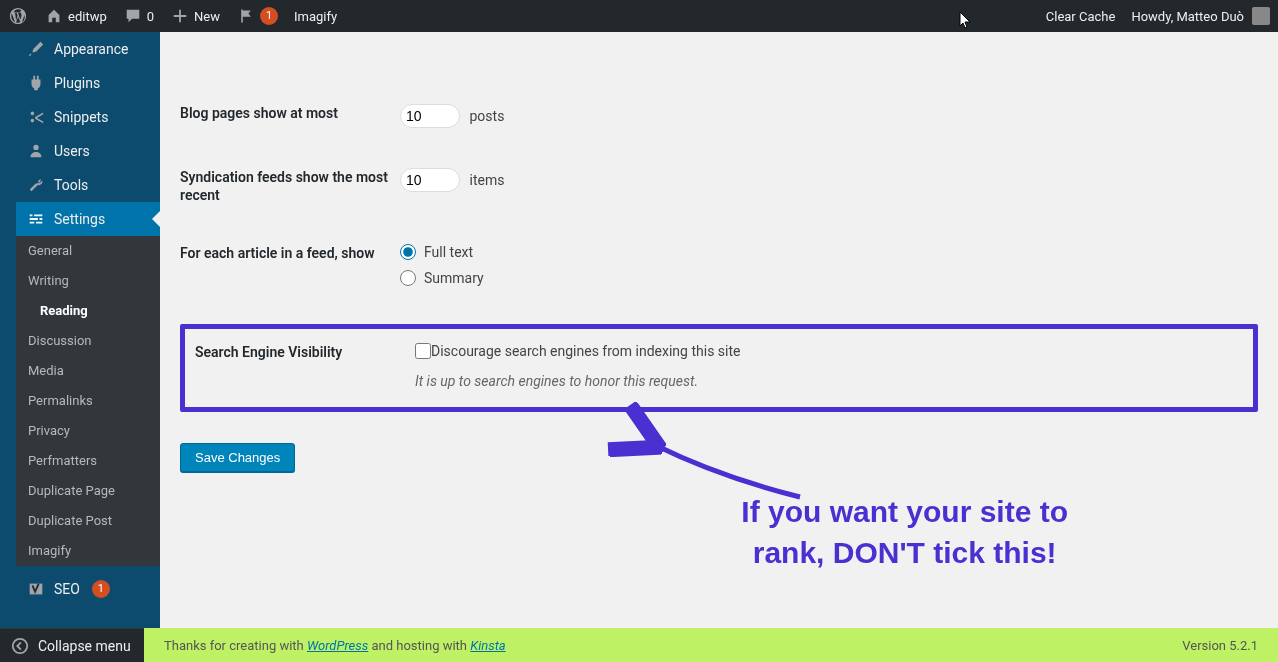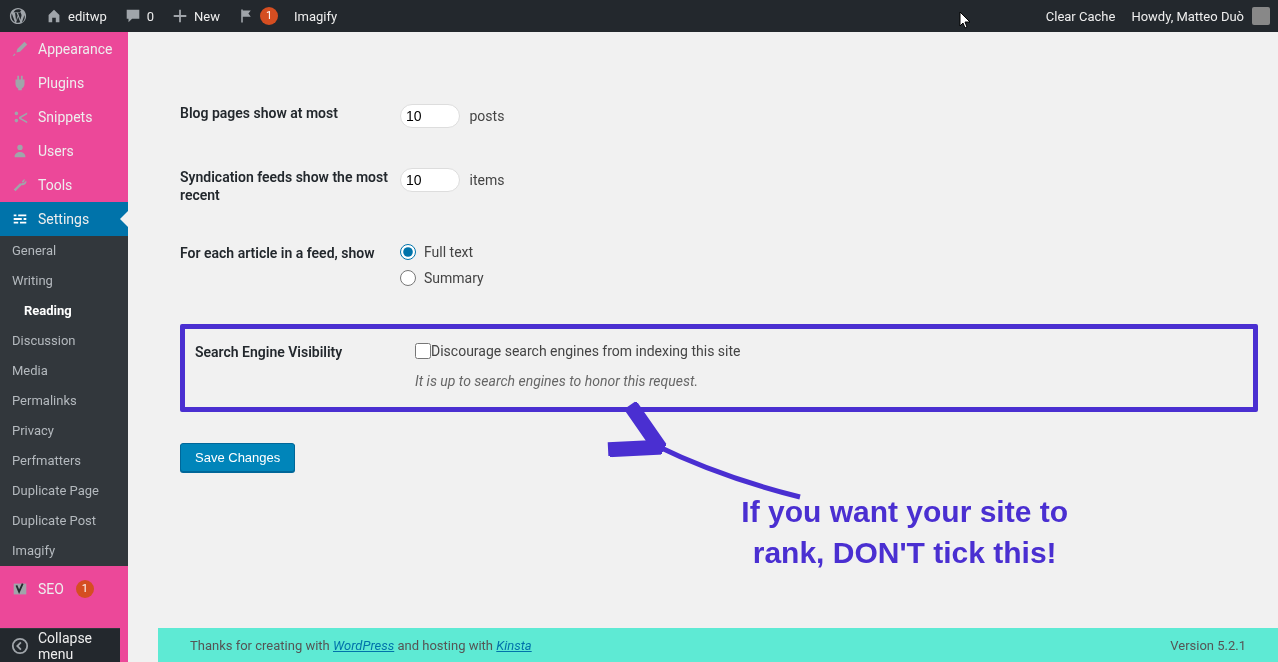--- a/index.html
+++ b/index.html
@@ -7,21 +7,21 @@
 
 
 #adminbar { position: absolute; top: 0; left: 0; right: 0; height: 32px; background: #23282d; color: #eee; display: flex; align-items: center; justify-content: space-between; font-size: 13px; z-index: 100; }
 #adminbar .left, #adminbar .right { display: flex; align-items: center; height: 100%; }
 #adminbar .ab-item { display: flex; align-items: center; height: 32px; padding: 0 8px; color: #eee; cursor: pointer; gap: 4px; }
 #adminbar .ab-icon { width: 20px; height: 20px; display: inline-flex; align-items: center; justify-content: center; fill: #a0a5aa; }
 #adminbar .count { display: inline-block; min-width: 18px; height: 18px; line-height: 18px; text-align: center; background: #d54e21; color: #fff; border-radius: 9px; font-size: 11px; padding: 0 5px; }
 #adminbar .avatar { width: 18px; height: 18px; background: #888; border-radius: 2px; margin-left: 4px; }
 
 
-#adminmenu { position: absolute; top: 32px; left: 0; bottom: 0; width: 128px; background: #ec4899; color: #eee; overflow-y: auto; }
+#adminmenu { position: absolute; top: 32px; left: 0; bottom: 0; width: 160px; background: #0c4a6e; color: #eee; overflow-y: auto; padding-left: 16px; }
 #adminmenu .menu-item { display: flex; align-items: center; height: 34px; padding: 0 10px; color: #eee; cursor: pointer; font-size: 14px; gap: 8px; }
 #adminmenu .menu-item .micon { width: 20px; height: 20px; display: inline-flex; align-items: center; justify-content: center; fill: #a0a5aa; flex-shrink: 0; }
 #adminmenu .menu-item.current { background: #0073aa; position: relative; }
 #adminmenu .menu-item.current::after { content: ""; position: absolute; right: 0; top: 50%; margin-top: -8px; border: 8px solid transparent; border-right-color: #f1f1f1; }
 #adminmenu .submenu { background: #32373c; }
 #adminmenu .submenu .sub-item { display: block; padding: 6px 12px; color: #b4b9be; font-size: 13px; cursor: pointer; line-height: 18px; }
 #adminmenu .submenu .sub-item.current { color: #fff; font-weight: 700; margin-left: 12px; }
 #adminmenu .menu-item.collapse { position: absolute; bottom: 0; left: 0; right: 8px; background: #23282d; border-top: 1px solid #32373c; }
 #adminmenu .seo-count { display: inline-flex; align-items: center; justify-content: center; min-width: 18px; height: 18px; line-height: 18px; background: #d54e21; color: #fff; border-radius: 9px; font-size: 11px; padding: 0 5px; margin-left: 4px; }
 
@@ -41,21 +41,21 @@
 
 .highlight-box { border: 5px solid #4a2fd1; border-radius: 2px; padding: 14px 10px 18px 10px; margin-bottom: 14px; }
 .highlight-box .row { padding: 0; margin: 0; }
 
 .button-primary { background: #0085ba; border: 1px solid #006799; color: #fff; padding: 6px 14px; border-radius: 3px; font-size: 13px; cursor: pointer; box-shadow: 0 1px 0 #006799; margin-top: 17px; }
 
 .annotation { position: absolute; right: 210px; top: 460px; color: #4a2fd1; font-weight: 700; font-size: 30px; text-align: center; line-height: 1.35; font-family: "Helvetica Neue", Arial, sans-serif; }
 .arrow { position: absolute; top: 405px; left: 480px; }
 .arrow svg { overflow: visible; }
 
-#footer { position: absolute; bottom: 0; left: 158px; right: 0; height: 34px; display: flex; align-items: center; justify-content: space-between; padding: 0 32px; font-size: 13px; color: #555; background: #5eead4; }
+#footer { position: absolute; bottom: 0; left: 144px; right: 0; height: 34px; display: flex; align-items: center; justify-content: space-between; padding: 0 20px; font-size: 13px; color: #555; background: #bef264; }
 #footer a { color: #0073aa; text-decoration: underline; cursor: pointer; font-style: italic; }
 
 .cursor-pointer { position: absolute; top: 11px; left: 959px; z-index: 200; }
 </style>
 </head>
 <body>
 
 <div id="adminbar">
   <div class="left">
     <div class="ab-item">

